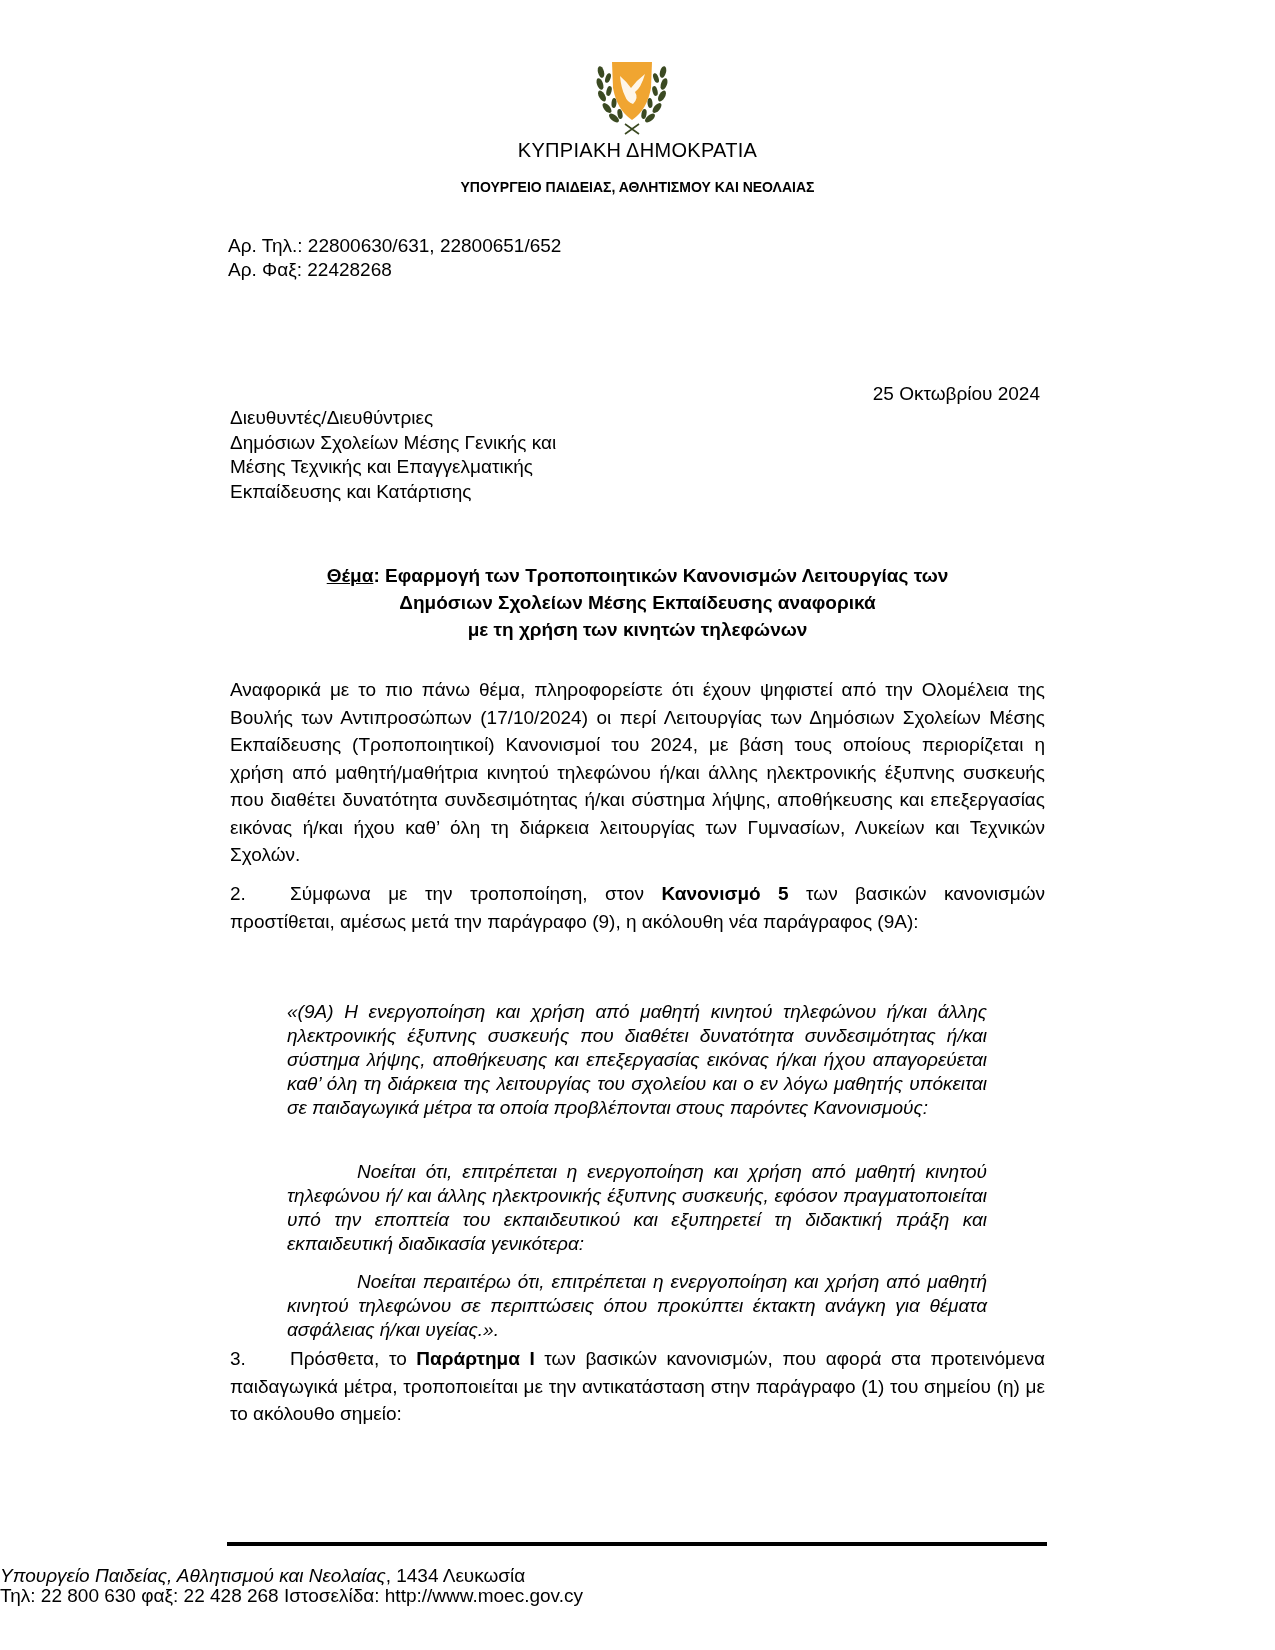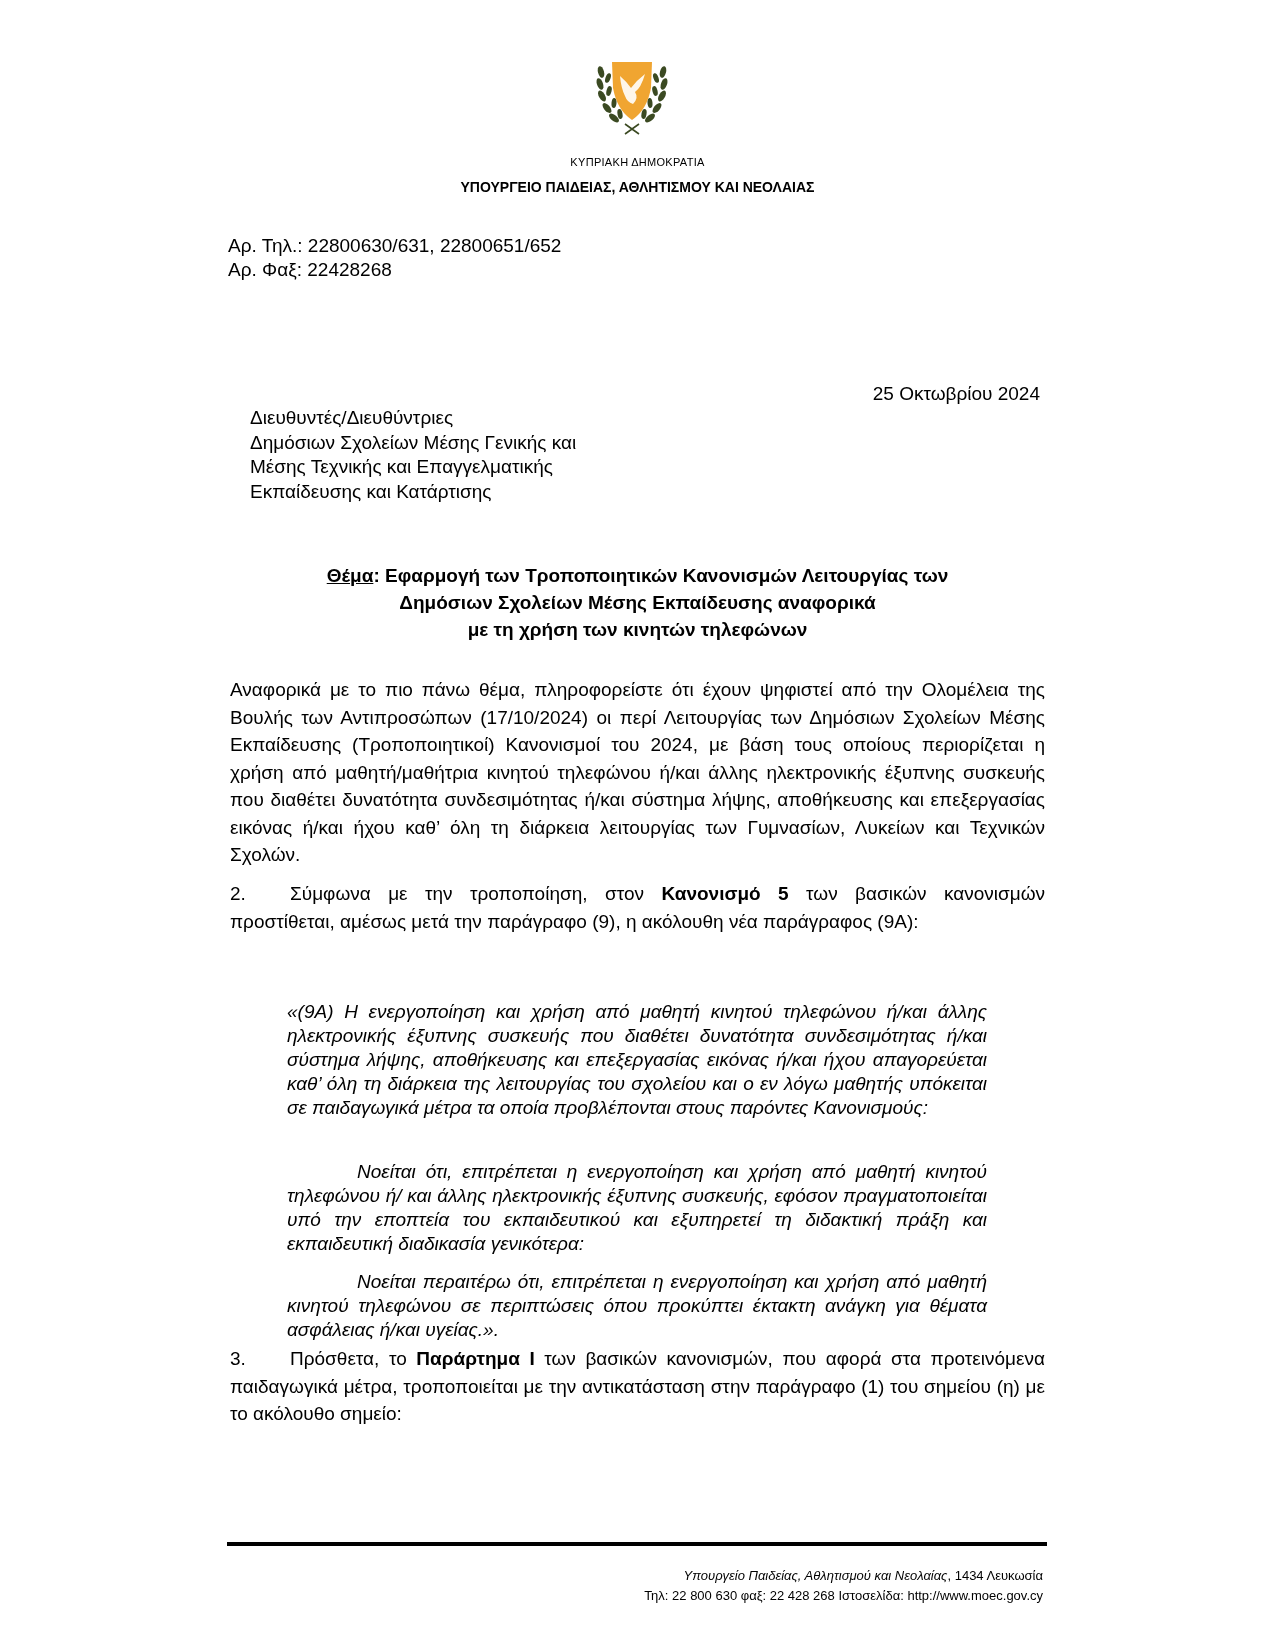--- a/index.html
+++ b/index.html
@@ -2,47 +2,47 @@
 <html><head>
 <meta charset="utf-8">
 <style>
   html, body { margin: 0; padding: 0; background: #ffffff; }
   body {
     width: 1275px; height: 1650px; position: relative; overflow: hidden;
     font-family: "Liberation Sans", sans-serif; color: #000;
   }
   .emblem { position: absolute; left: 587px; top: 58px; width: 90px; height: 80px; }
   .hdr { position: absolute; left: 0; width: 1275px; text-align: center; }
-  .hdr-country { top: 156px; font-size: 11px; letter-spacing: 0.3px; }
+  .hdr-country { top: 139px; font-size: 20px; letter-spacing: 0.3px; }
   .hdr-ministry { top: 179px; font-size: 14px; font-weight: bold; }
 
   .refs { position: absolute; left: 228px; top: 234px; font-size: 19px; line-height: 24px; }
   .refs a { color: #1f5fae; text-decoration: underline; }
 
   .date { position: absolute; right: 235px; top: 383px; font-size: 19px; }
 
-  .recipients { position: absolute; left: 230px; top: 406px; font-size: 19px; line-height: 24.5px; margin-left: 20px; }
+  .recipients { position: absolute; left: 230px; top: 406px; font-size: 19px; line-height: 24.5px; }
 
   .subject { position: absolute; left: 230px; width: 815px; top: 562px; text-align: center;
     font-size: 19px; font-weight: bold; line-height: 27px; }
   .subject .lbl { text-decoration: underline; }
 
   .body { position: absolute; left: 230px; width: 815px; font-size: 19px; line-height: 27.5px; text-align: justify; }
   .p1 { top: 676px; }
   .p2 { top: 880px; }
   .quote { position: absolute; left: 287px; width: 700px; font-size: 19px; line-height: 24px;
     font-style: italic; text-align: justify; margin-top: 40px; }
   .q1 { top: 960px; }
   .q2 { top: 1120px; text-indent: 70px; }
   .q3 { top: 1230px; text-indent: 70px; }
   .p3 { top: 1345px; }
   .num { display: inline-block; width: 60px; }
 
   .footer-rule { position: absolute; left: 227px; width: 820px; top: 1542px; height: 4px; background: #000; }
-  .footer { position: absolute; left: 0; width: 1043px; text-align: right; font-size: 13px; line-height: 20px; }
+  .footer { position: absolute; left: 0; width: 1043px; text-align: left; font-size: 19px; line-height: 20px; }
   .f1 { top: 1566px; font-style: italic; }
   .f1 .plain { font-style: normal; }
   .f2 { top: 1586px; }
 </style>
 </head>
 <body>
 
 <div class="emblem">
   <svg width="90" height="80" viewBox="0 0 90 80">
     <g fill="#3b4a22">

